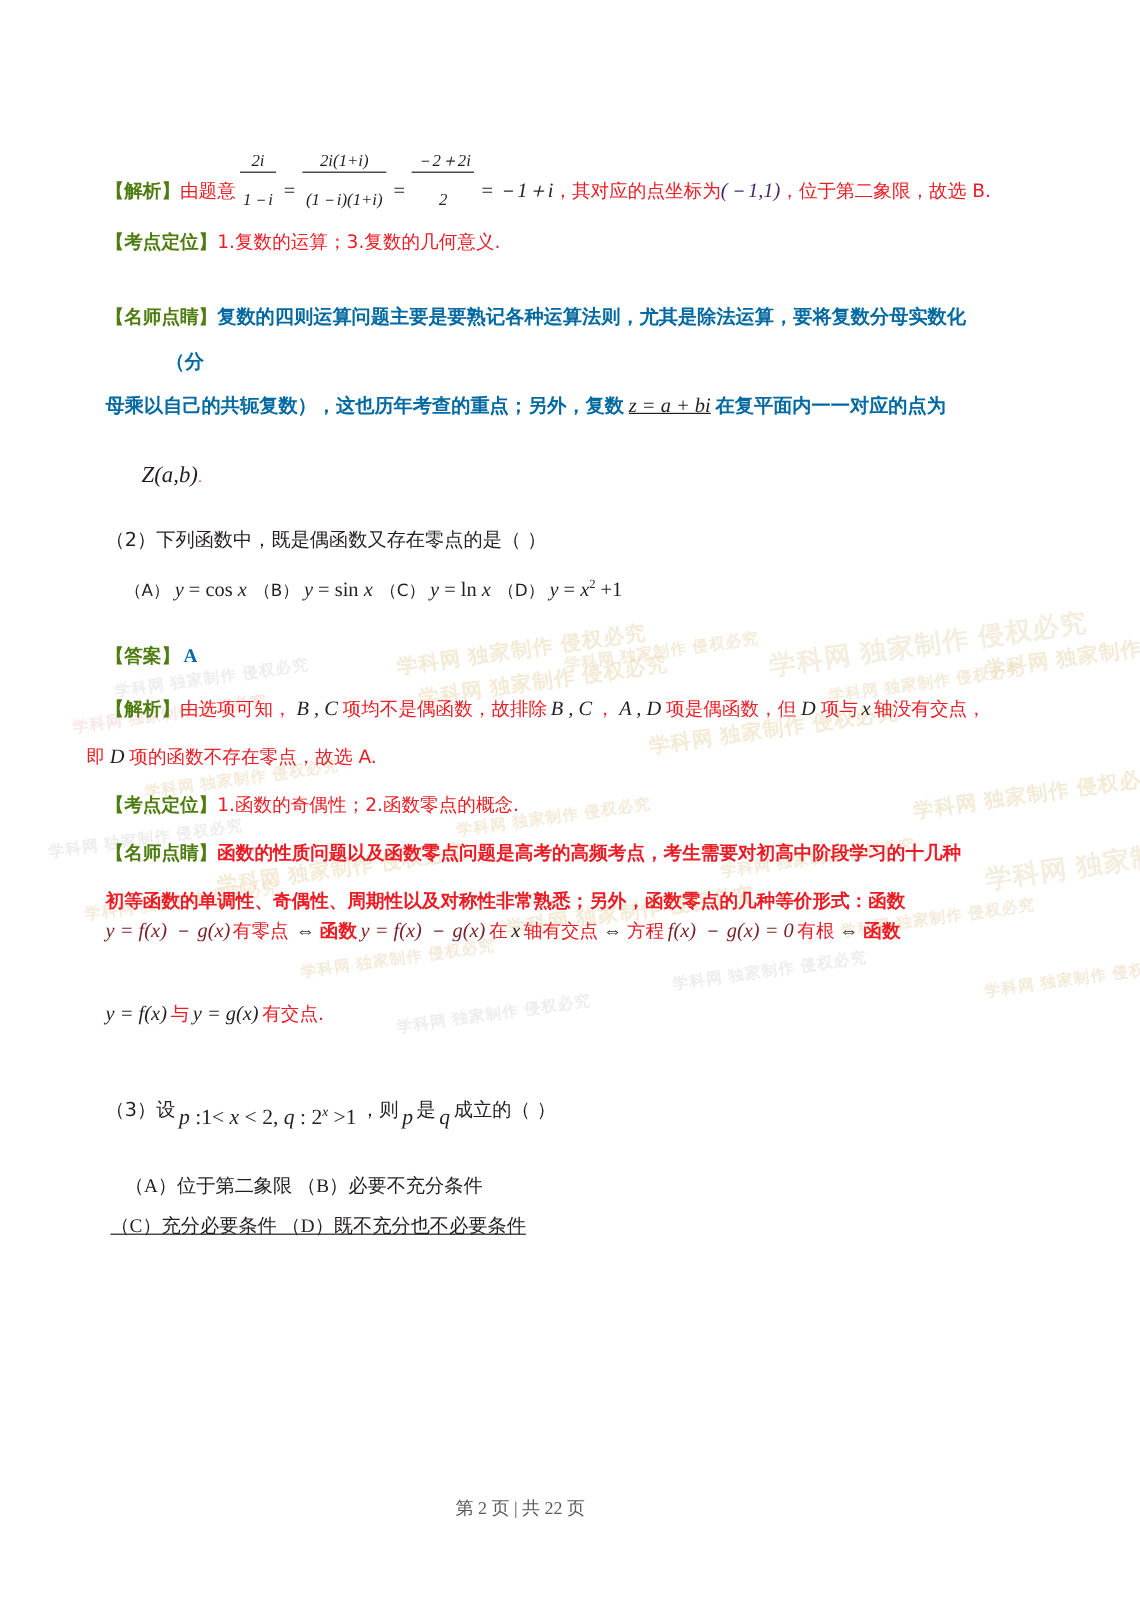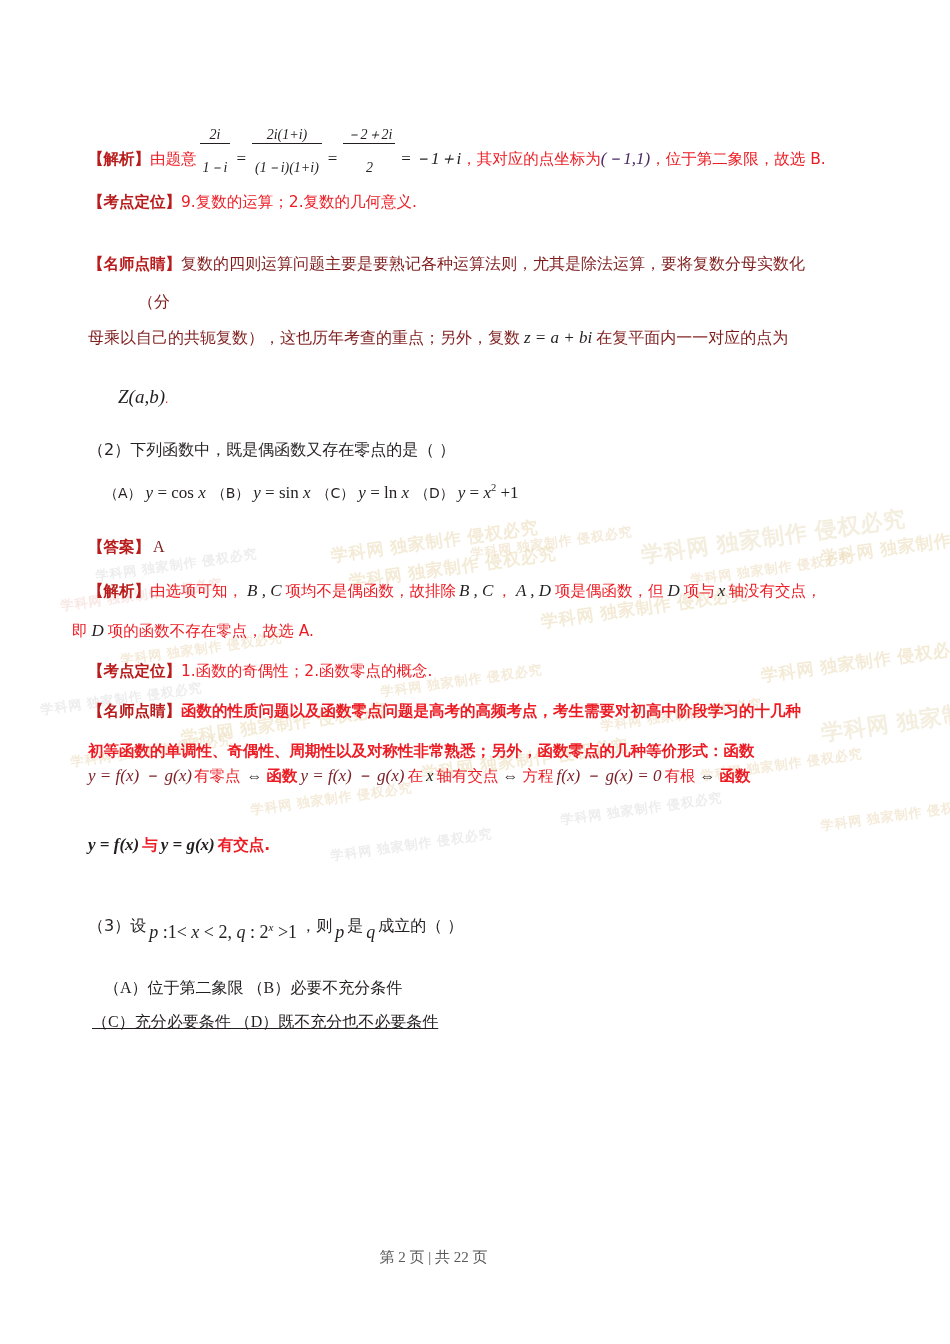--- a/index.html
+++ b/index.html
@@ -52,27 +52,28 @@
   .line {
     position: absolute;
     white-space: nowrap;
   }
   .red {
     color: #ec1c24;
     font-family: "Liberation Sans", "DejaVu Sans", sans-serif;
     font-size: 15.5px;
   }
   .redserif {
-    color: #7f1d1d;
+    color: #0369a1;
     font-family: "Liberation Serif", "DejaVu Serif", serif;
     font-size: 16px;
+    font-weight: bold;
   }
   .tag {
     font-weight: bold;
-    color: #b91c1c;
+    color: #4d7c0f;
   }
   .blk {
     color: #231f20;
     font-family: "Liberation Serif", "DejaVu Serif", serif;
     font-size: 16px;
   }
   .mth {
     font-family: "Liberation Serif", "DejaVu Serif", serif;
     font-style: italic;
     color: #231f20;
@@ -155,31 +156,31 @@
     <div class="wm small grey" style="left:330px; top:836px;">学科网 独家制作 侵权必究</div>
   </div>
 
   <div class="content">
 
     <div class="line" style="left:88px; top:128px;">
       <span class="red tag cjk">【解析】</span><span class="red cjk">由题意</span><span class="mth"><span class="frac"><span class="num">2i</span><span class="den">1－i</span></span><span class="op">=</span><span class="frac"><span class="num">2i(1+i)</span><span class="den">(1－i)(1+i)</span></span><span class="op">=</span><span class="frac"><span class="num">－2＋2i</span><span class="den">2</span></span><span class="op">=</span><span>－1＋i</span></span><span class="red cjk">，其对应的点坐标为</span><span class="mth" style="color:#4b2a63;">(－1,1)</span><span class="red cjk">，位于第二象限，故选 B.</span>
     </div>
 
     <div class="line" style="left:88px; top:192px;">
-      <span class="red tag cjk">【考点定位】</span><span class="red cjk">9.复数的运算；2.复数的几何意义.</span>
+      <span class="red tag cjk">【考点定位】</span><span class="red cjk">1.复数的运算；3.复数的几何意义.</span>
     </div>
 
     <div class="line" style="left:88px; top:254px;">
       <span class="red tag cjk">【名师点睛】</span><span class="redserif cjk">复数的四则运算问题主要是要熟记各种运算法则，尤其是除法运算，要将复数分母实数化</span>
     </div>
     <div class="line" style="left:138px; top:292px;">
       <span class="redserif cjk">（分</span>
     </div>
     <div class="line" style="left:88px; top:328px;">
-      <span class="redserif cjk">母乘以自己的共轭复数），这也历年考查的重点；另外，复数</span><span class="mth" style="padding:0 4px;">z = a + bi</span><span class="redserif cjk">在复平面内一一对应的点为</span>
+      <span class="redserif cjk">母乘以自己的共轭复数），这也历年考查的重点；另外，复数</span><span class="mth" style="padding:0 4px;text-decoration:underline;">z = a + bi</span><span class="redserif cjk">在复平面内一一对应的点为</span>
     </div>
     <div class="line" style="left:118px; top:386px;">
       <span class="mth" style="font-size:19px;">Z(a,b)</span><span class="red" style="font-size:12px;">.</span>
     </div>
 
     <div class="line" style="left:88px; top:440px;">
       <span class="blk cjk">（2）</span><span class="blk cjk">下列函数中，既是偶函数又存在零点的是（    ）</span>
     </div>
 
     <div class="line" style="left:104px; top:482px;text-align:right;">
@@ -205,21 +206,21 @@
       <span class="red tag cjk bold-cjk">【名师点睛】</span><span class="red cjk bold-cjk">函数的性质问题以及函数零点问题是高考的高频考点，考生需要对初高中阶段学习的十几种</span>
     </div>
     <div class="line" style="left:88px; top:741px;">
       <span class="red cjk bold-cjk">初等函数的单调性、奇偶性、周期性以及对称性非常熟悉；另外，函数零点的几种等价形式：函数</span>
     </div>
 
     <div class="line" style="left:88px; top:764px;">
       <span class="mthred">y = f(x) － g(x)</span><span class="red cjk" style="padding:0 2px;">有零点</span><span class="blk" style="padding:0 4px;">⇔</span><span class="red cjk bold-cjk">函数</span><span class="mthred" style="padding:0 3px;">y = f(x) － g(x)</span><span class="red cjk">在</span><span class="mth" style="padding:0 3px;">x</span><span class="red cjk">轴有交点</span><span class="blk" style="padding:0 4px;">⇔</span><span class="red cjk">方程</span><span class="mthred" style="padding:0 3px;">f(x) － g(x) = 0</span><span class="red cjk">有根</span><span class="blk" style="padding:0 4px;">⇔</span><span class="red cjk bold-cjk">函数</span>
     </div>
 
-    <div class="line" style="left:88px; top:835px;font-weight:bold;">
+    <div class="line" style="left:88px; top:835px;">
       <span class="mth">y = f(x)</span><span class="red cjk" style="padding:0 3px;">与</span><span class="mth">y = g(x)</span><span class="red cjk" style="padding:0 3px;">有交点.</span>
     </div>
 
     <div class="line" style="left:88px; top:914px;">
       <span class="blk cjk">（3）</span><span class="blk cjk">设</span><span class="mth" style="font-size:18px; position:relative; top:7px; padding:0 3px;"><i>p</i> <span class="up">:1&lt;</span> <i>x</i> <span class="up">&lt; 2,</span> <i>q</i> <span class="up">: 2</span><sup class="exp">x</sup> <span class="up">&gt;1</span></span><span class="blk cjk">，则</span><span class="blk cjk"></span><span class="mth" style="font-size:18px; position:relative; top:7px; padding:0 3px;">p</span><span class="blk cjk">是</span><span class="mth" style="font-size:18px; position:relative; top:7px; padding:0 3px;">q</span><span class="blk cjk">成立的（    ）</span>
     </div>
 
     <div class="line choices cjk" style="left:104px; top:978px;">（A）位于第二象限   （B）必要不充分条件</div>
     <div class="line choices cjk" style="left:92px; top:1012px;text-decoration:underline;">（C）充分必要条件     （D）既不充分也不必要条件</div>
 

